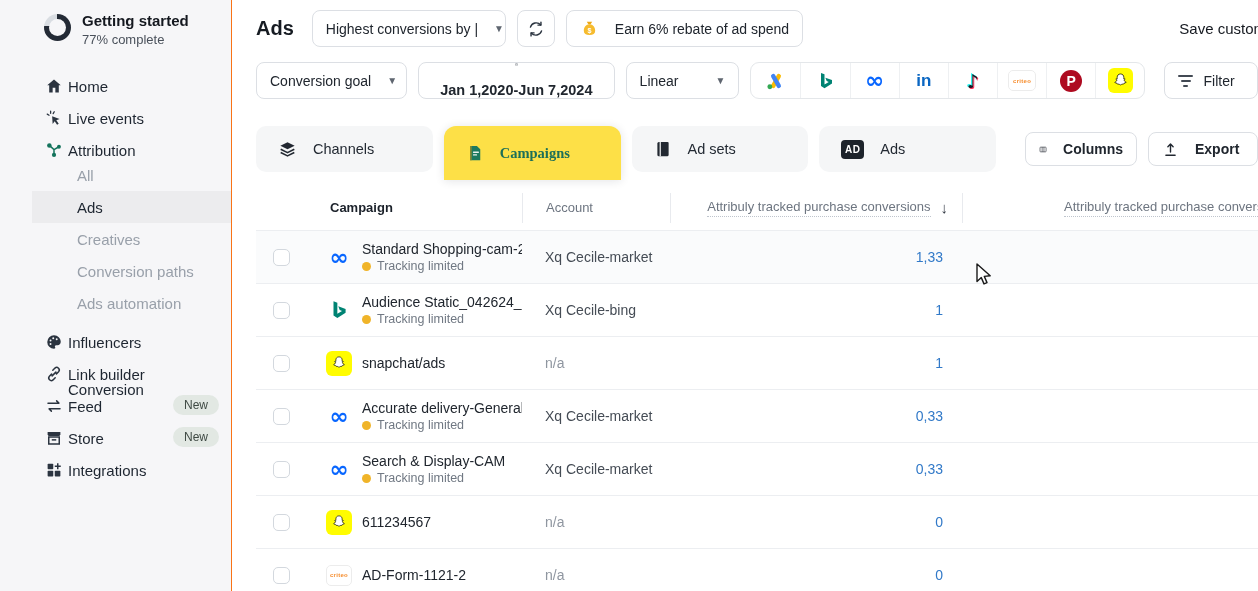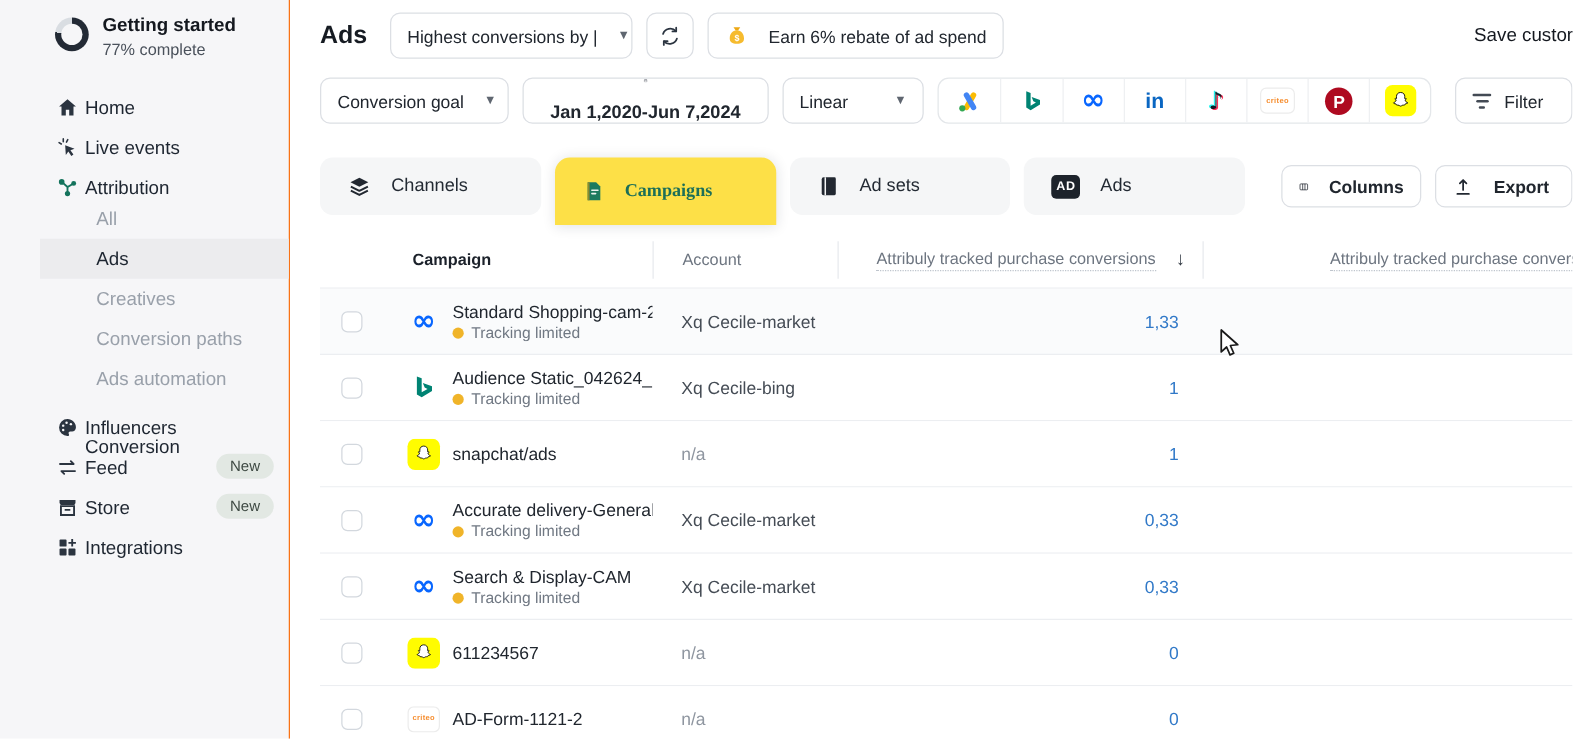--- a/index.html
+++ b/index.html
@@ -57,21 +57,21 @@
   .tab-actions { margin-left:18px; display:flex; gap:11px; align-items:center; padding-top:6px; }
   .cols-btn { width:112px; height:34px; font-weight:600; font-size:14px; }
   .exp-btn { width:110px; height:34px; font-weight:600; font-size:14px; }
 
   
   .table { margin-left:24px; position:relative; z-index:1; }
   .thead, .t-row { display:grid; grid-template-columns:50px 216px 148px 292px 1fr; align-items:center; }
   .thead { height:46px; border-bottom:1px solid #eceef1; margin-top:5px; }
   .h-camp { padding-left:24px; font-weight:700; font-size:13px; color:#1b212a; }
   .h-acct { padding-left:23px; color:#6d7580; font-size:13px; border-left:1px solid #e8eaee; height:30px; display:flex; align-items:center; }
-  .h-conv { display:flex; justify-content:flex-end; align-items:center; gap:16px; padding-right:14px; color:#6d7580; font-size:13px; height:30px; border-left:1px solid #e8eaee; }
+  .h-conv { display:flex; justify-content:flex-end; align-items:center; gap:10px; padding-right:14px; color:#6d7580; font-size:13px; height:30px; border-left:1px solid #e8eaee; }
   .dotted { border-bottom:1px dotted #bfc5cd; padding-bottom:2px; white-space:nowrap; }
   .sort-arrow { color:#343b45; font-size:15px; }
   .h-rest { padding-left:101px; color:#6d7580; font-size:13px; white-space:nowrap; height:30px; display:flex; align-items:center; border-left:1px solid #e8eaee; }
   .t-row { min-height:53px; border-bottom:1px solid #eceef1; background:#fff; }
   .t-row.hovered { background:#fafbfc; }
   .cell.check { padding-left:17px; }
   .checkbox { width:17px; height:17px; border:1.5px solid #d3d8de; border-radius:5px; background:#fff; display:block; }
   .cell.camp { display:flex; align-items:center; gap:10px; padding-left:20px; overflow:hidden; }
   .picon { width:26px; min-width:26px; display:flex; align-items:center; justify-content:center; }
   .cname { font-size:14px; color:#20262e; white-space:nowrap; }
@@ -155,20 +155,28 @@
               <circle cx="11" cy="7" r="1.3"></circle>
               <circle cx="15.6" cy="8.4" r="1.3"></circle>
               <circle cx="7.4" cy="14.6" r="1.3"></circle>
             </g>
           </svg>
         </span>
       <span>Influencers</span>
     </div>
     <div class="nav-item">
       <span class="ico">
+          <svg width="18" height="18" viewBox="0 0 24 24" fill="none" stroke="#2b3440" stroke-width="2" stroke-linecap="round">
+            <path d="M9.5 14.5l5-5M8.8 12.2l-2.9 2.9a3.4 3.4 0 004.8 4.8l2.9-2.9M15.2 11.8l2.9-2.9a3.4 3.4 0 00-4.8-4.8l-2.9 2.9"></path>
+          </svg>
+        </span>
+      <span>Link builder</span>
+    </div>
+    <div class="nav-item">
+      <span class="ico">
           <svg width="18" height="18" viewBox="0 0 24 24" fill="none" stroke="#2b3440" stroke-width="2" stroke-linecap="round" stroke-linejoin="round">
             <path d="M4 8.2h14.5l-3-3M20 15.8H5.5l3 3"></path>
           </svg>
         </span>
       <span>Conversion Feed</span>
       <span class="badge">New</span>
     </div>
     <div class="nav-item">
       <span class="ico">
           <svg width="18" height="18" viewBox="0 0 24 24">

